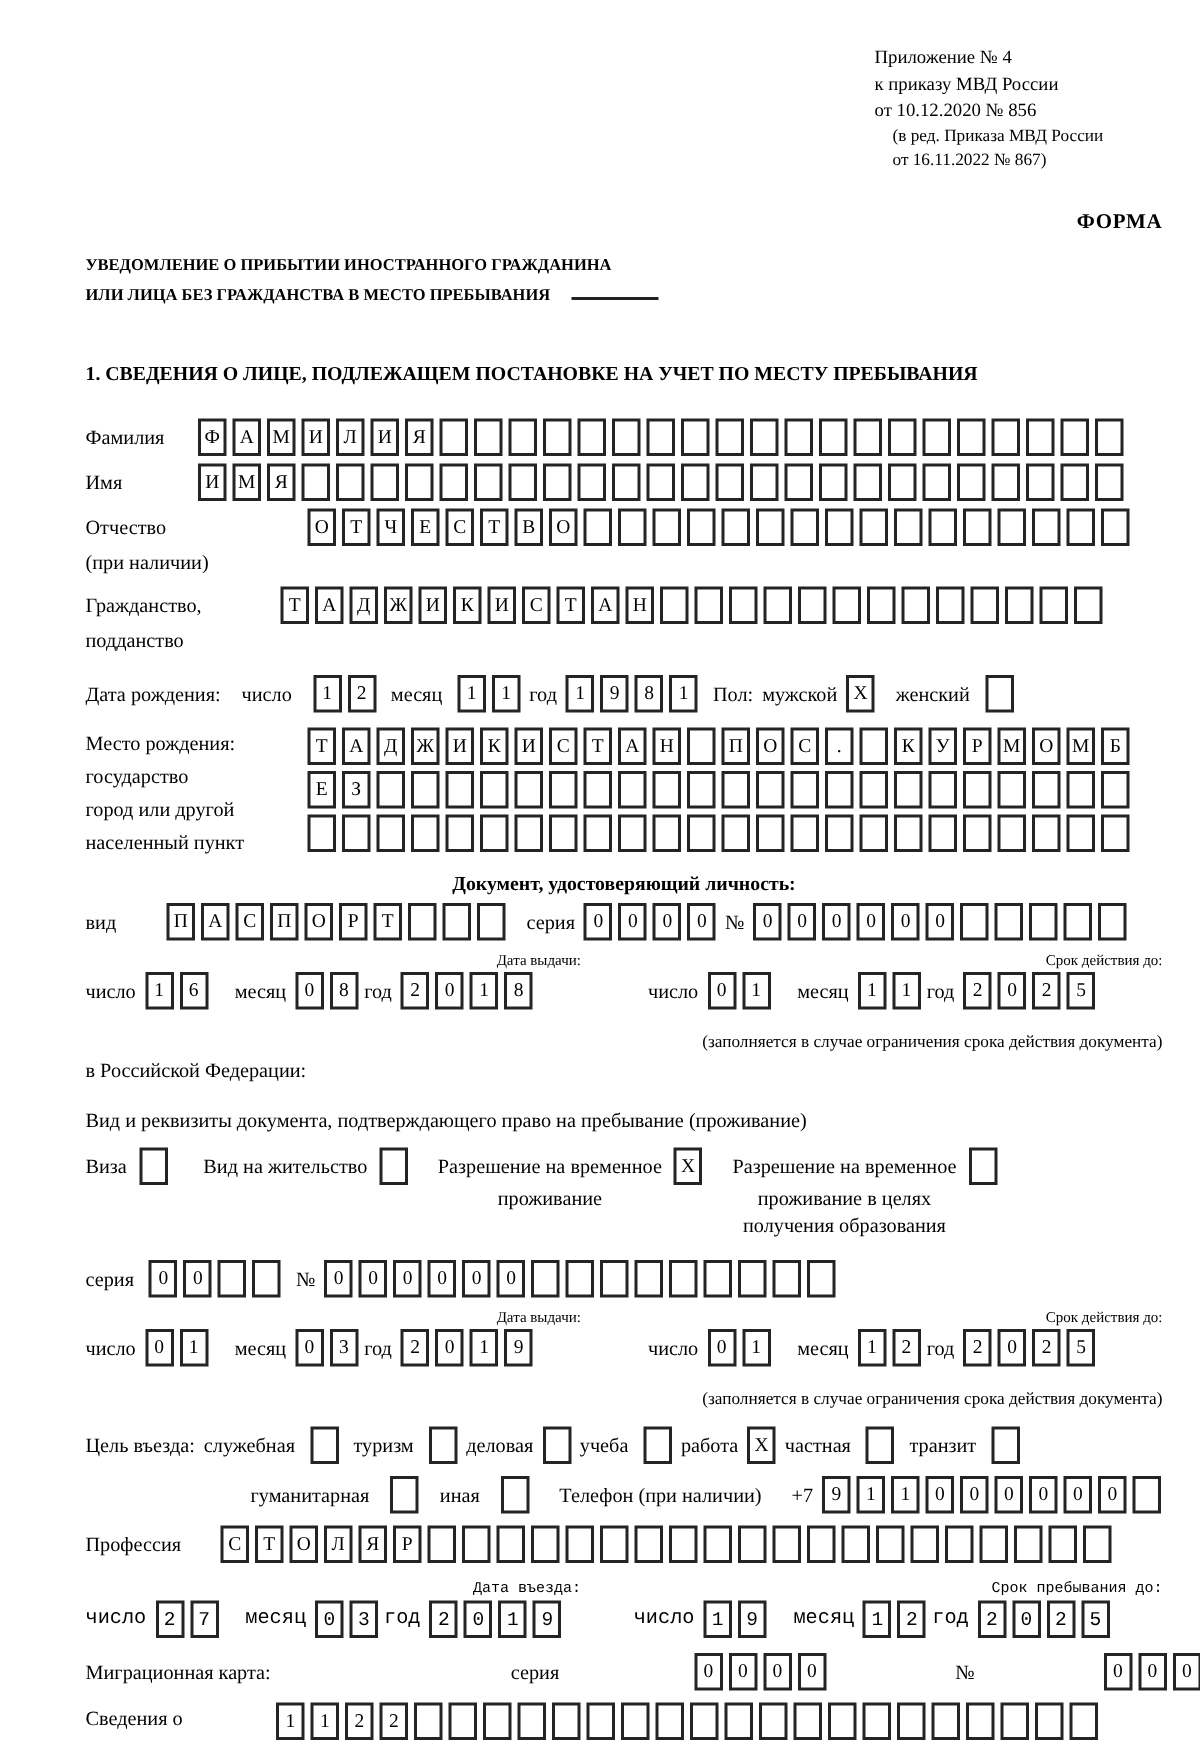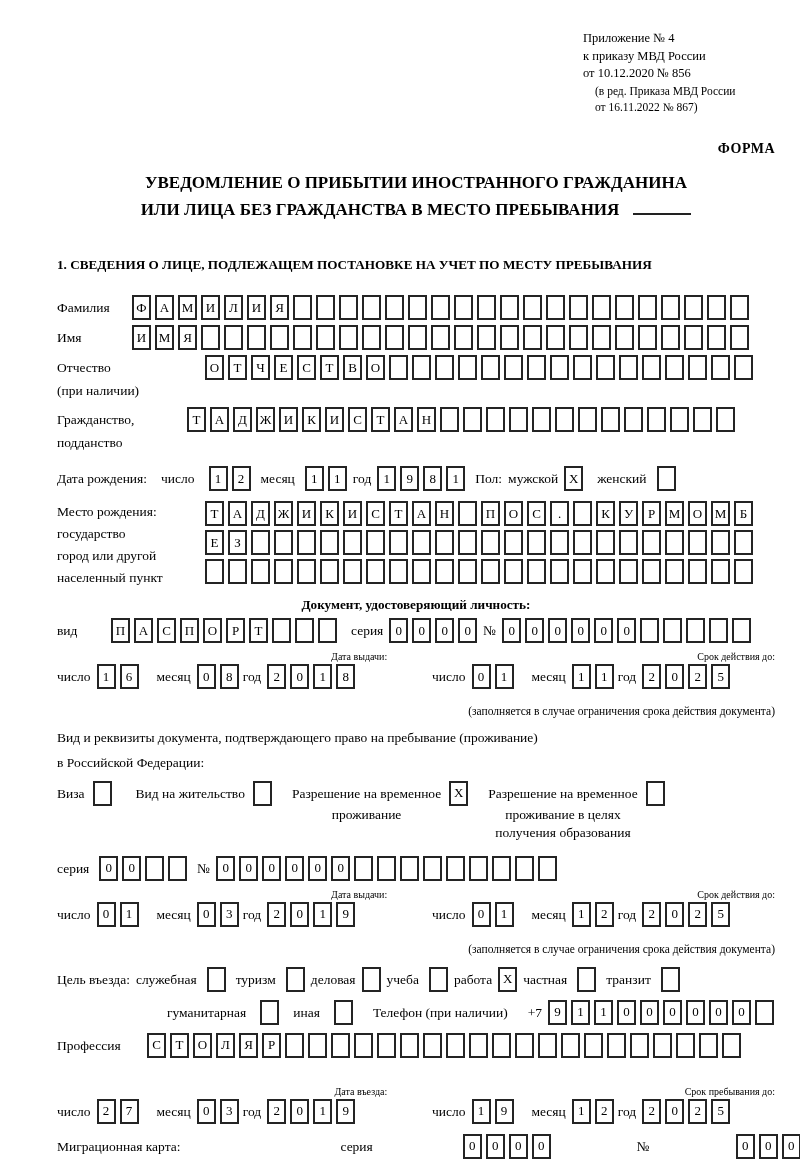--- a/index.html
+++ b/index.html
@@ -2,21 +2,21 @@
 <html><head>
 <meta charset="utf-8">
 <style>
   html,body{margin:0;padding:0;background:#ffffff;}
   body{width:800px;min-height:1163px;font-family:"Liberation Serif","DejaVu Serif",serif;color:#000;}
   .page{box-sizing:border-box;width:800px;min-height:1163px;padding:30px 25px 20px 57px;}
   
   .annex{margin-left:auto;width:192px;font-size:12.5px;line-height:1.4;}
   .annex-small{font-size:11.5px;margin-left:12px;}
   .forma{text-align:right;font-weight:bold;font-size:14px;margin-top:26px;letter-spacing:.5px;}
-  .title{text-align:center;font-weight:bold;font-size:17px;line-height:1.6;margin-top:12px;}
+  .title{font-weight:bold;font-size:11px;line-height:1.6;margin-top:12px;}
   .blank-line{display:inline-block;width:58px;border-bottom:2.5px solid #222;height:12px;margin-left:14px;}
   .section-heading{font-weight:bold;font-size:13.2px;margin-top:34px;}
   
   .row{display:flex;align-items:flex-start;margin-top:5px;font-size:13.5px;}
   .lbl{line-height:25px;white-space:nowrap;}
   .lblcol{display:flex;flex-direction:column;}
   .lblcol .lbl{line-height:22px;}
   .cells{display:flex;gap:4px;flex-wrap:nowrap;}
   .cellcol{display:flex;flex-direction:column;gap:4px;}
   .cell{box-sizing:border-box;flex:0 0 auto;width:19px;height:25px;border:2px solid #242424;display:flex;align-items:center;justify-content:center;font-size:13px;background:#fff;}
@@ -409,22 +409,22 @@
             <span class="cell">2</span>
             <span class="cell">0</span>
             <span class="cell">2</span>
             <span class="cell">5</span>
           </span>
       </div>
       <div class="caption-right">(заполняется в случае ограничения срока действия документа)</div>
     </div>
   </div>
 
+  <div class="para" style="margin-top:2px;">в Российской Федерации:</div>
   <div class="para">Вид и реквизиты документа, подтверждающего право на пребывание (проживание)</div>
-  <div class="para" style="margin-top:2px;">в Российской Федерации:</div>
 
   <div class="chk-row">
     <div class="chk-group">
       <span class="lbl">Виза</span>
       <span class="cells">
           <span class="cell"></span>
         </span>
     </div>
     <div class="chk-group" style="margin-left:14px;">
       <span class="lbl">Вид на жительство</span>
@@ -636,21 +636,21 @@
         <span class="cell"></span>
         <span class="cell"></span>
         <span class="cell"></span>
         <span class="cell"></span>
         <span class="cell"></span>
         <span class="cell"></span>
         <span class="cell"></span>
       </span>
   </div>
 
-  <div class="dates" style="margin-top:28px;">
+  <div class="dates" style="margin-top:12px;font-family:Liberation Mono, monospace;">
     <div class="date-col-l">
       <div class="date-head">Дата въезда:</div>
       <div class="date-row">
         <span class="lbl">число</span>
         <span class="cells">
             <span class="cell">2</span>
             <span class="cell">7</span>
           </span>
           <span class="sp10"></span>
         <span class="lbl">месяц</span>

